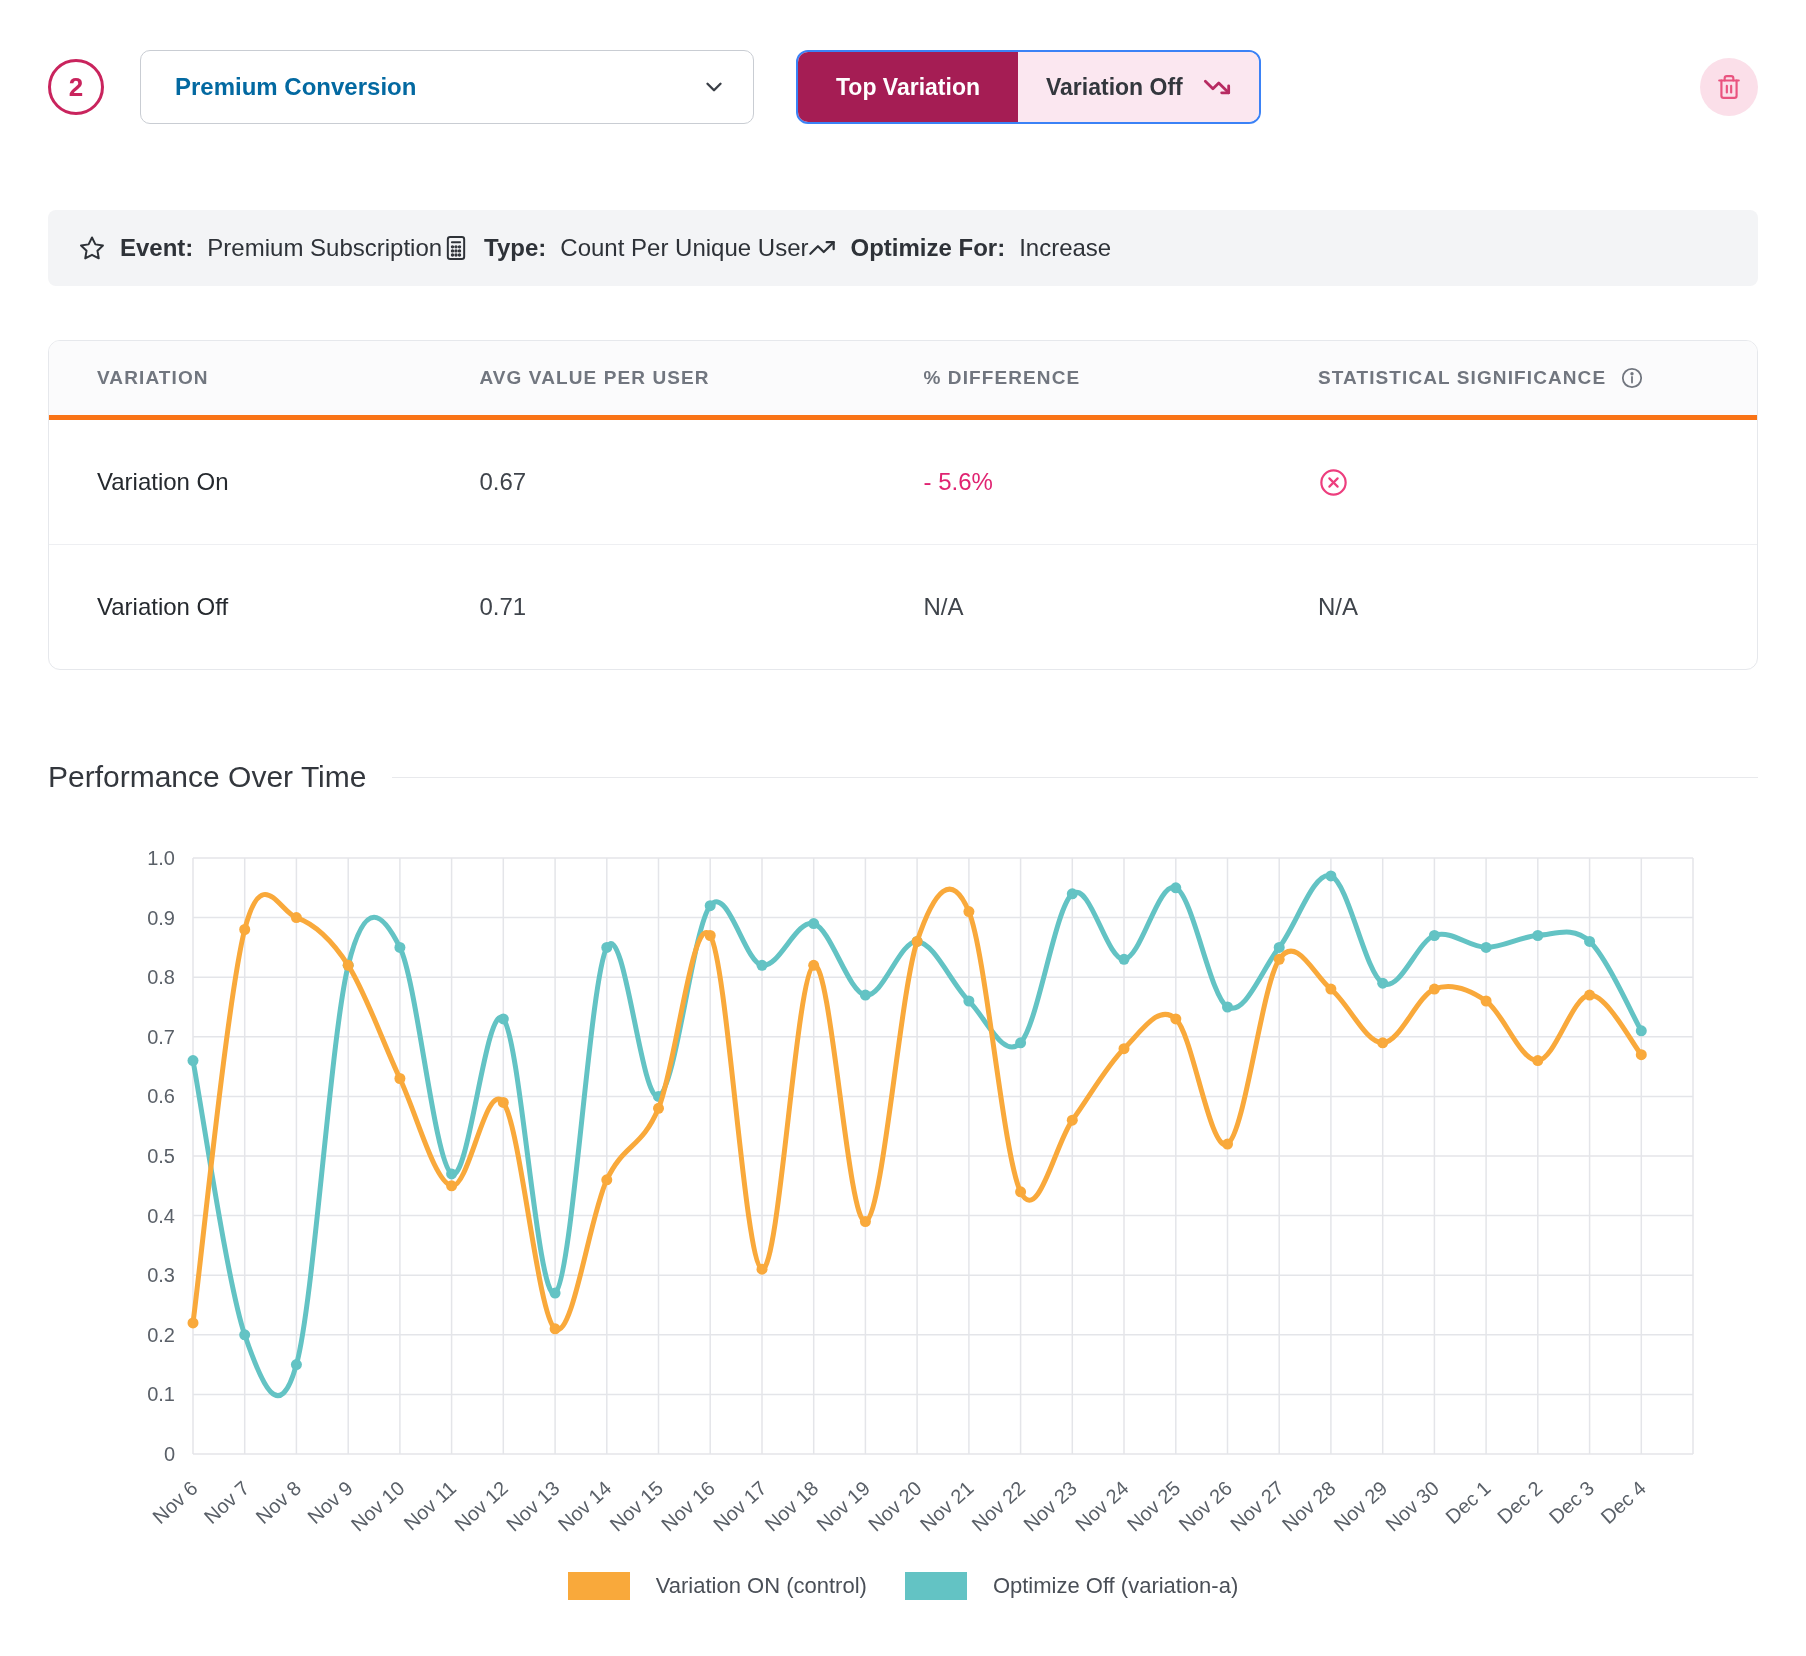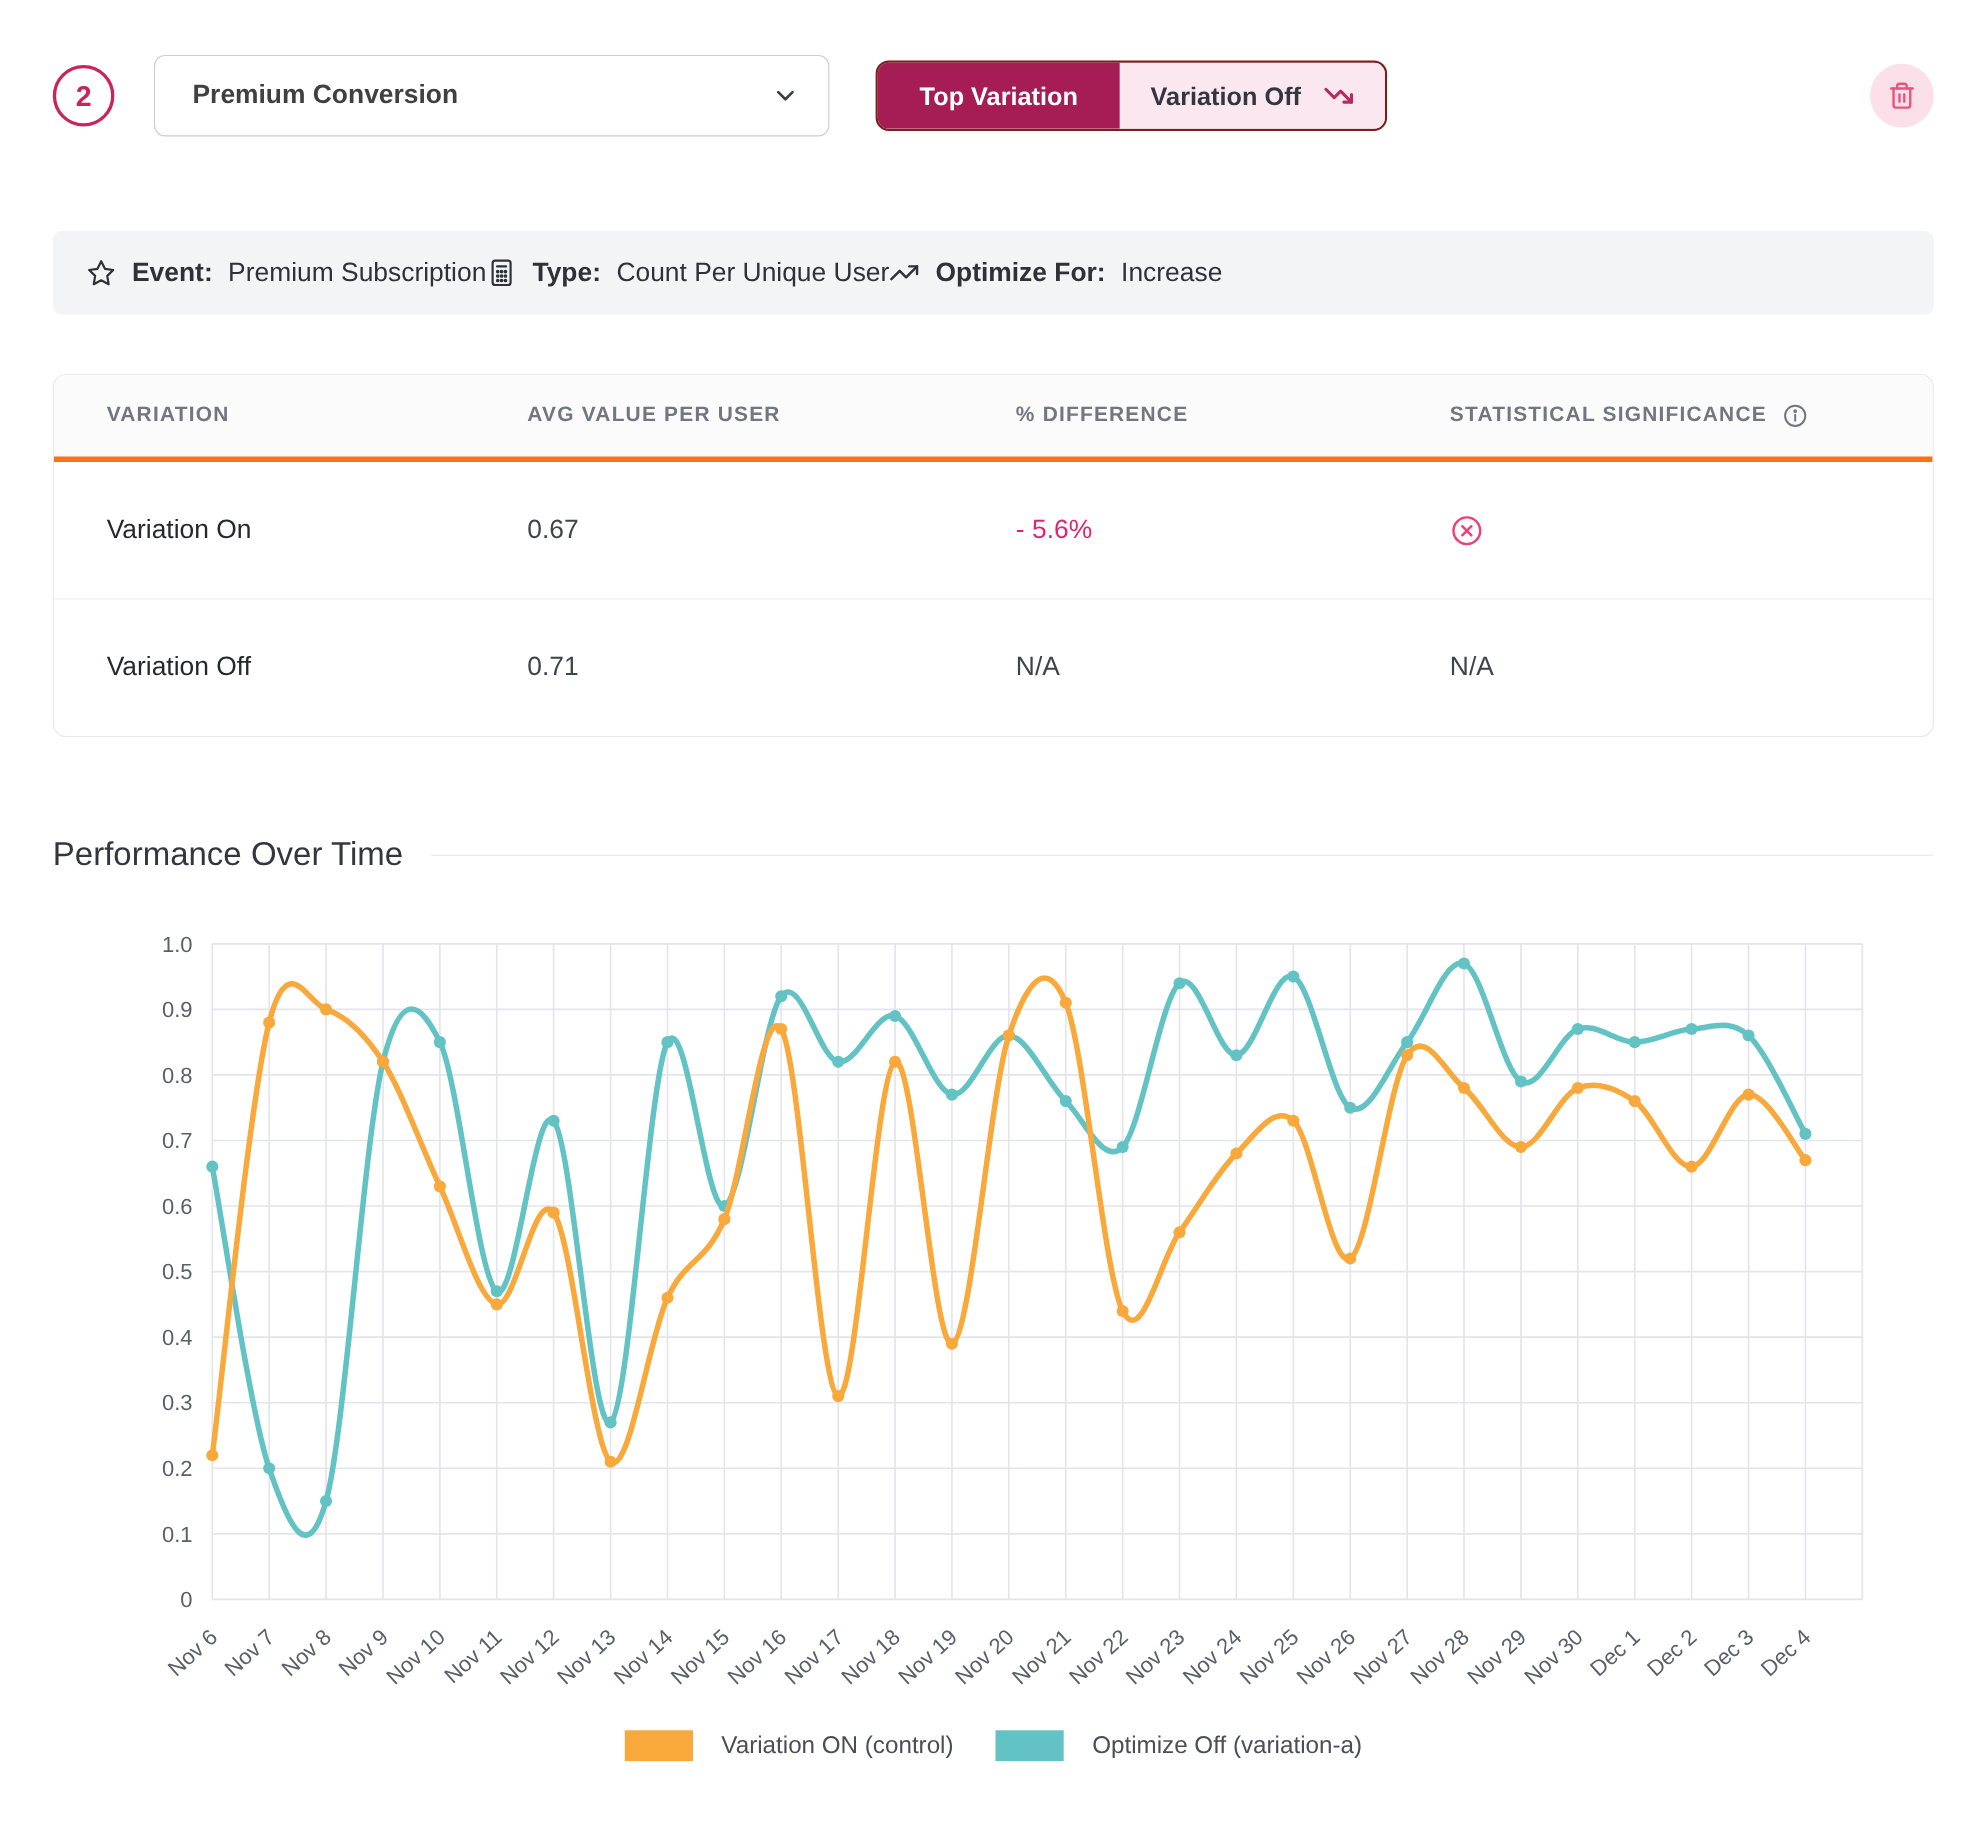--- a/index.html
+++ b/index.html
@@ -5,22 +5,22 @@
   html,body{margin:0;padding:0;background:#ffffff;}
   body{width:1806px;font-family:"Liberation Sans","DejaVu Sans",sans-serif;color:#2E3238;}
   .page{box-sizing:border-box;padding:50px 48px 36px;}
 
   
   .top-row{display:flex;align-items:center;}
   .badge{width:56px;height:56px;box-sizing:border-box;border:3px solid #C9245D;border-radius:50%;
          display:flex;align-items:center;justify-content:center;font-size:26px;font-weight:600;color:#C9245D;flex:0 0 auto;}
   .dropdown{margin-left:36px;width:614px;height:74px;box-sizing:border-box;border:1.5px solid #C9CDD3;border-radius:10px;
             display:flex;align-items:center;justify-content:space-between;padding:0 26px 0 34px;background:#fff;cursor:pointer;}
-  .dropdown-label{font-size:24px;font-weight:600;color:#404040;}
-  .segmented{margin-left:42px;display:flex;height:64px;box-sizing:border-box;border:2px solid #7f1d1d;border-radius:12px;overflow:hidden;}
+  .dropdown-label{font-size:24px;font-weight:600;color:#0369a1;}
+  .segmented{margin-left:42px;display:flex;height:74px;box-sizing:border-box;border:2px solid #3b82f6;border-radius:12px;overflow:hidden;}
   .seg{display:flex;align-items:center;font-size:23px;font-weight:600;cursor:pointer;border:none;}
   .seg-left{background:#A51D54;color:#ffffff;padding:0 38px;}
   .seg-right{background:#FBE7F0;color:#33373D;padding:0 28px;gap:20px;}
   .trash-btn{margin-left:auto;width:58px;height:58px;border-radius:50%;background:#FBDFE9;border:none;
              display:flex;align-items:center;justify-content:center;cursor:pointer;}
 
   
   .summary-bar{margin-top:86px;height:76px;background:#F3F4F6;border-radius:8px;display:flex;align-items:center;padding:0 30px;}
   .summary-item{display:flex;align-items:center;gap:14px;font-size:24px;color:#2E3238;white-space:nowrap;}
   .summary-item .lbl{font-weight:700;}

